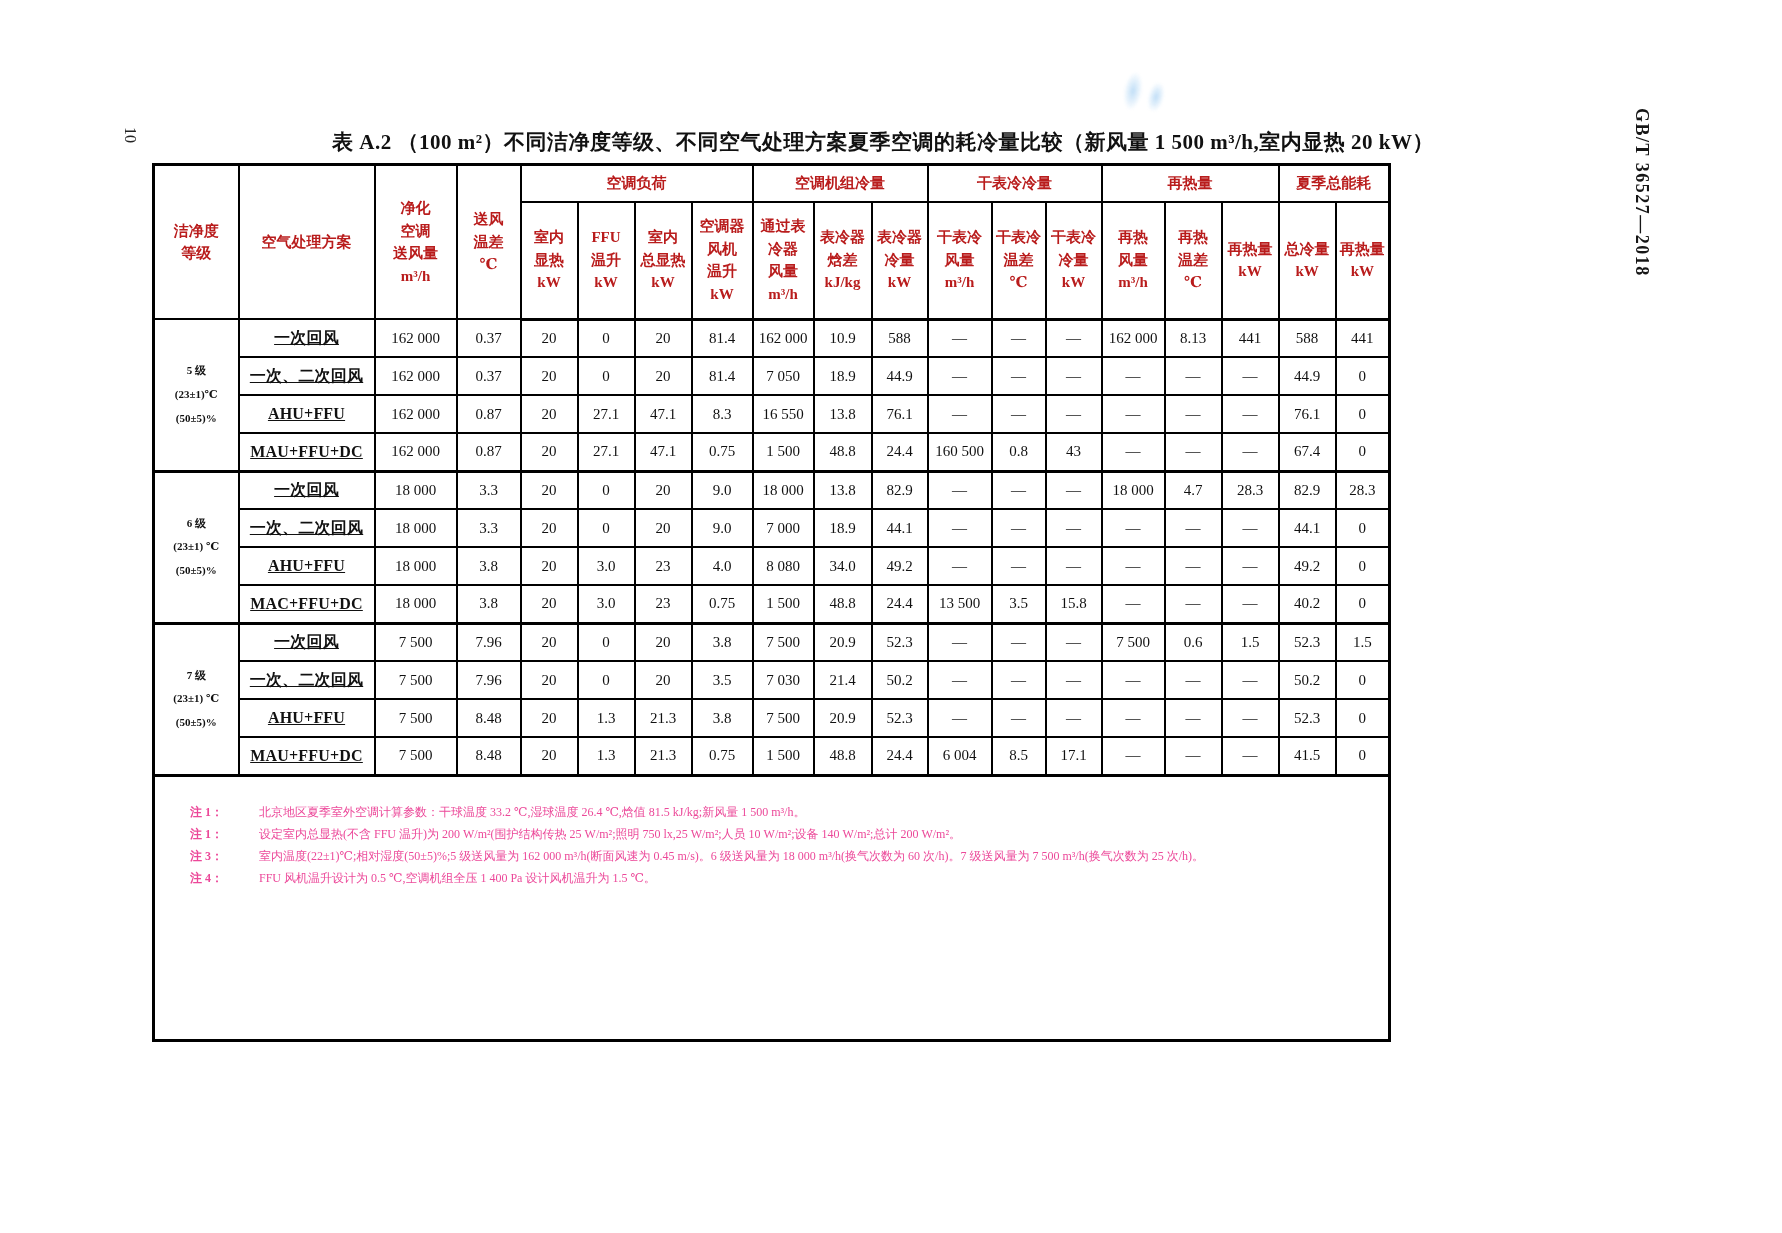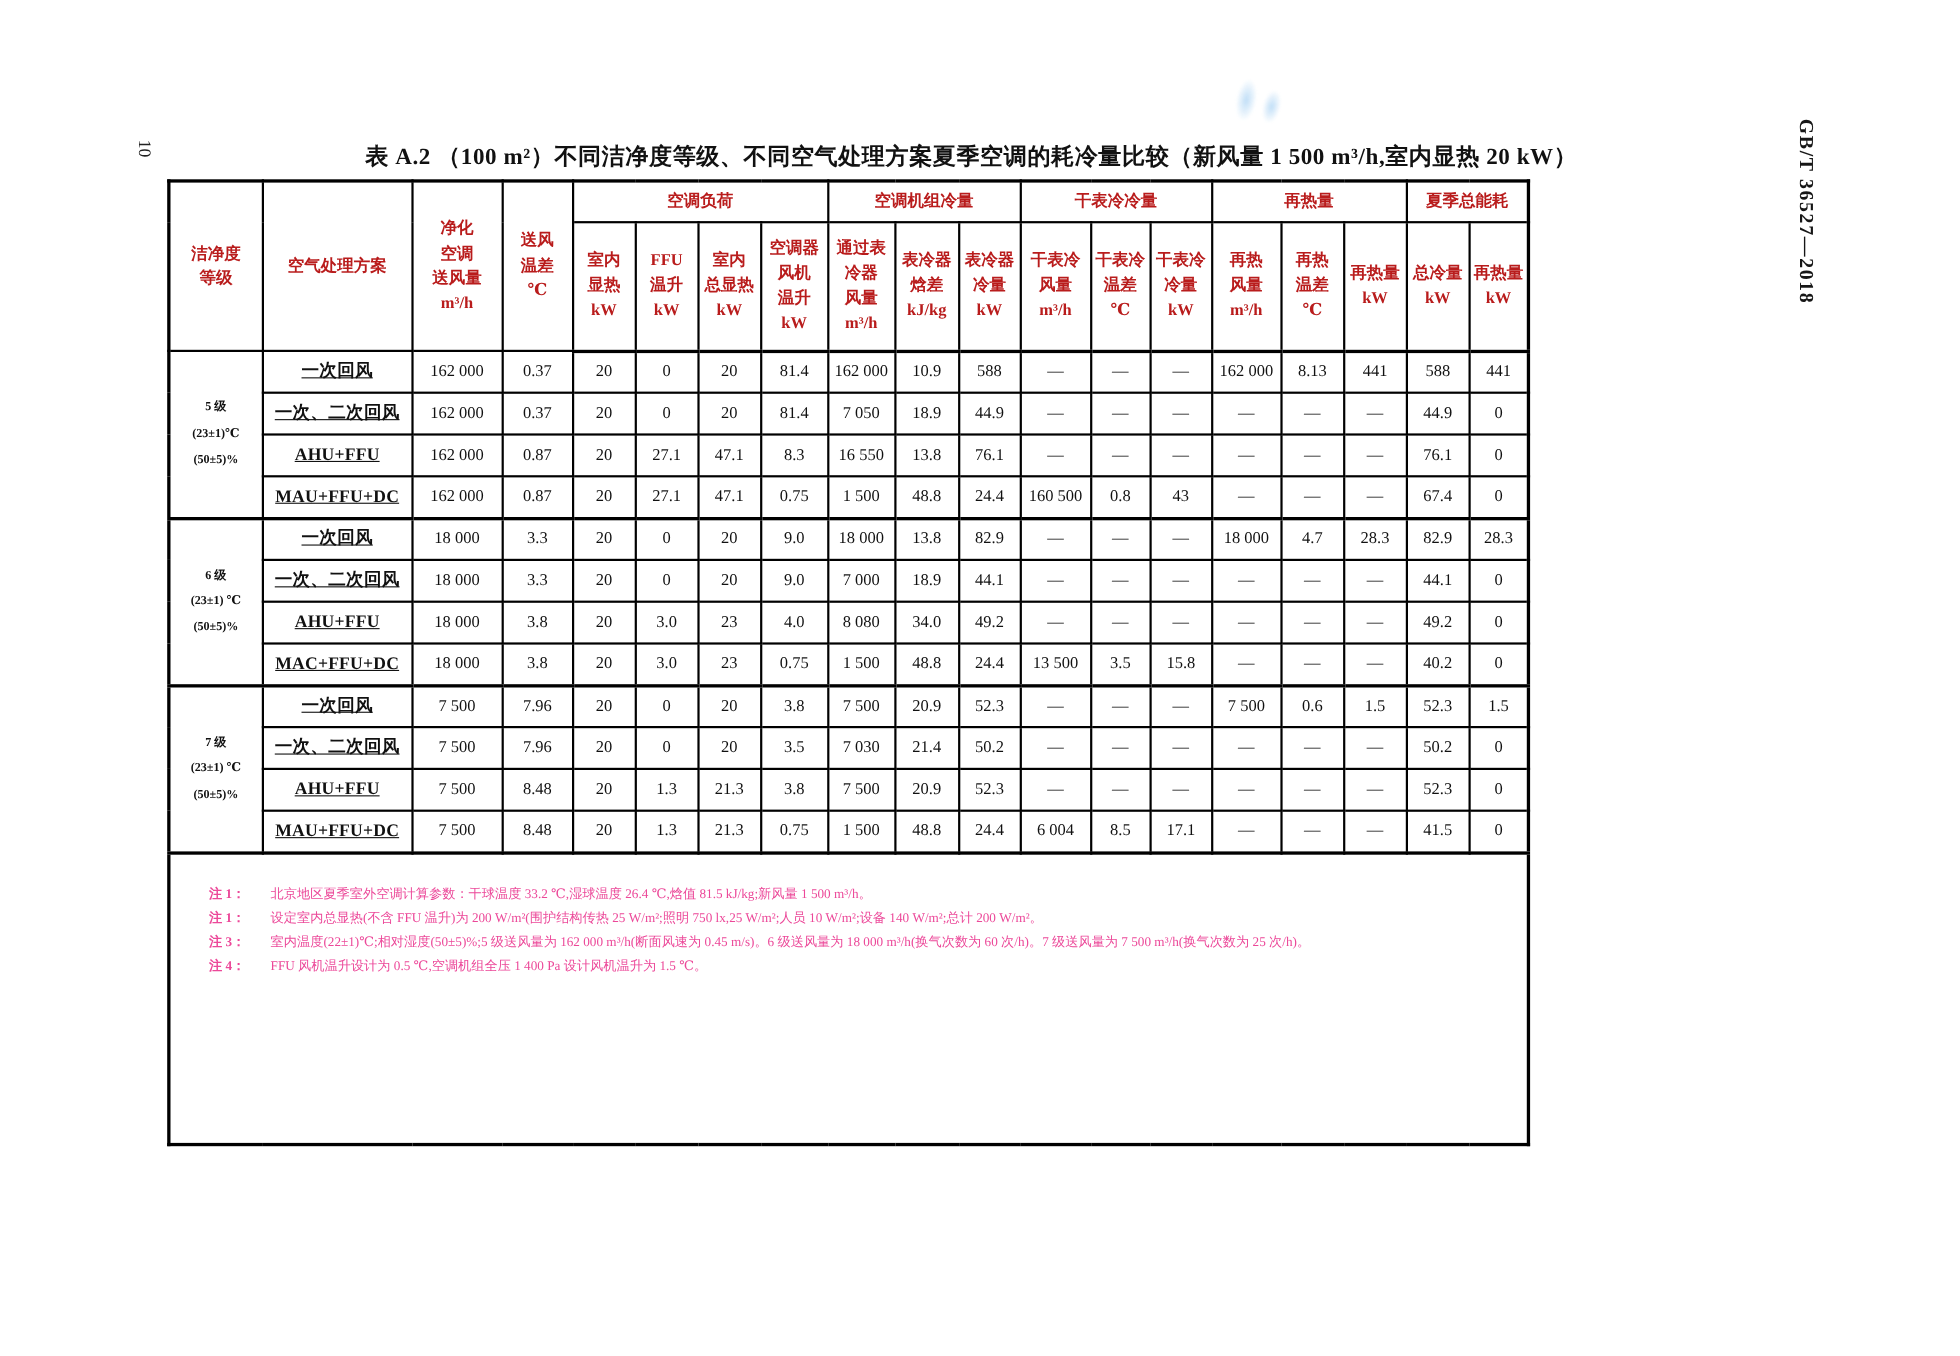--- a/index.html
+++ b/index.html
@@ -81,21 +81,21 @@
   .notes{
     padding:24px 44px 0 34px;
   }
   .note{
     display:flex;align-items:center;
     font-size:12px;line-height:1.85;color:#ec4899;
   }
   .note .nlabel{
     flex:0 0 56px;font-weight:bold;white-space:nowrap;
   }
-  .note .ntext{flex:1;}
+  .note .ntext{flex:1;margin-left:13px;}
 </style>
 </head>
 <body>
 
 <div class="page">
   <div class="page-num">10</div>
   <div class="std-num">GB/T 36527—2018</div>
   <div class="wm1"></div>
   <div class="wm2"></div>
   <div class="title">表 A.2  （100 m²）不同洁净度等级、不同空气处理方案夏季空调的耗冷量比较（新风量 1 500 m³/h,室内显热 20 kW）</div>

